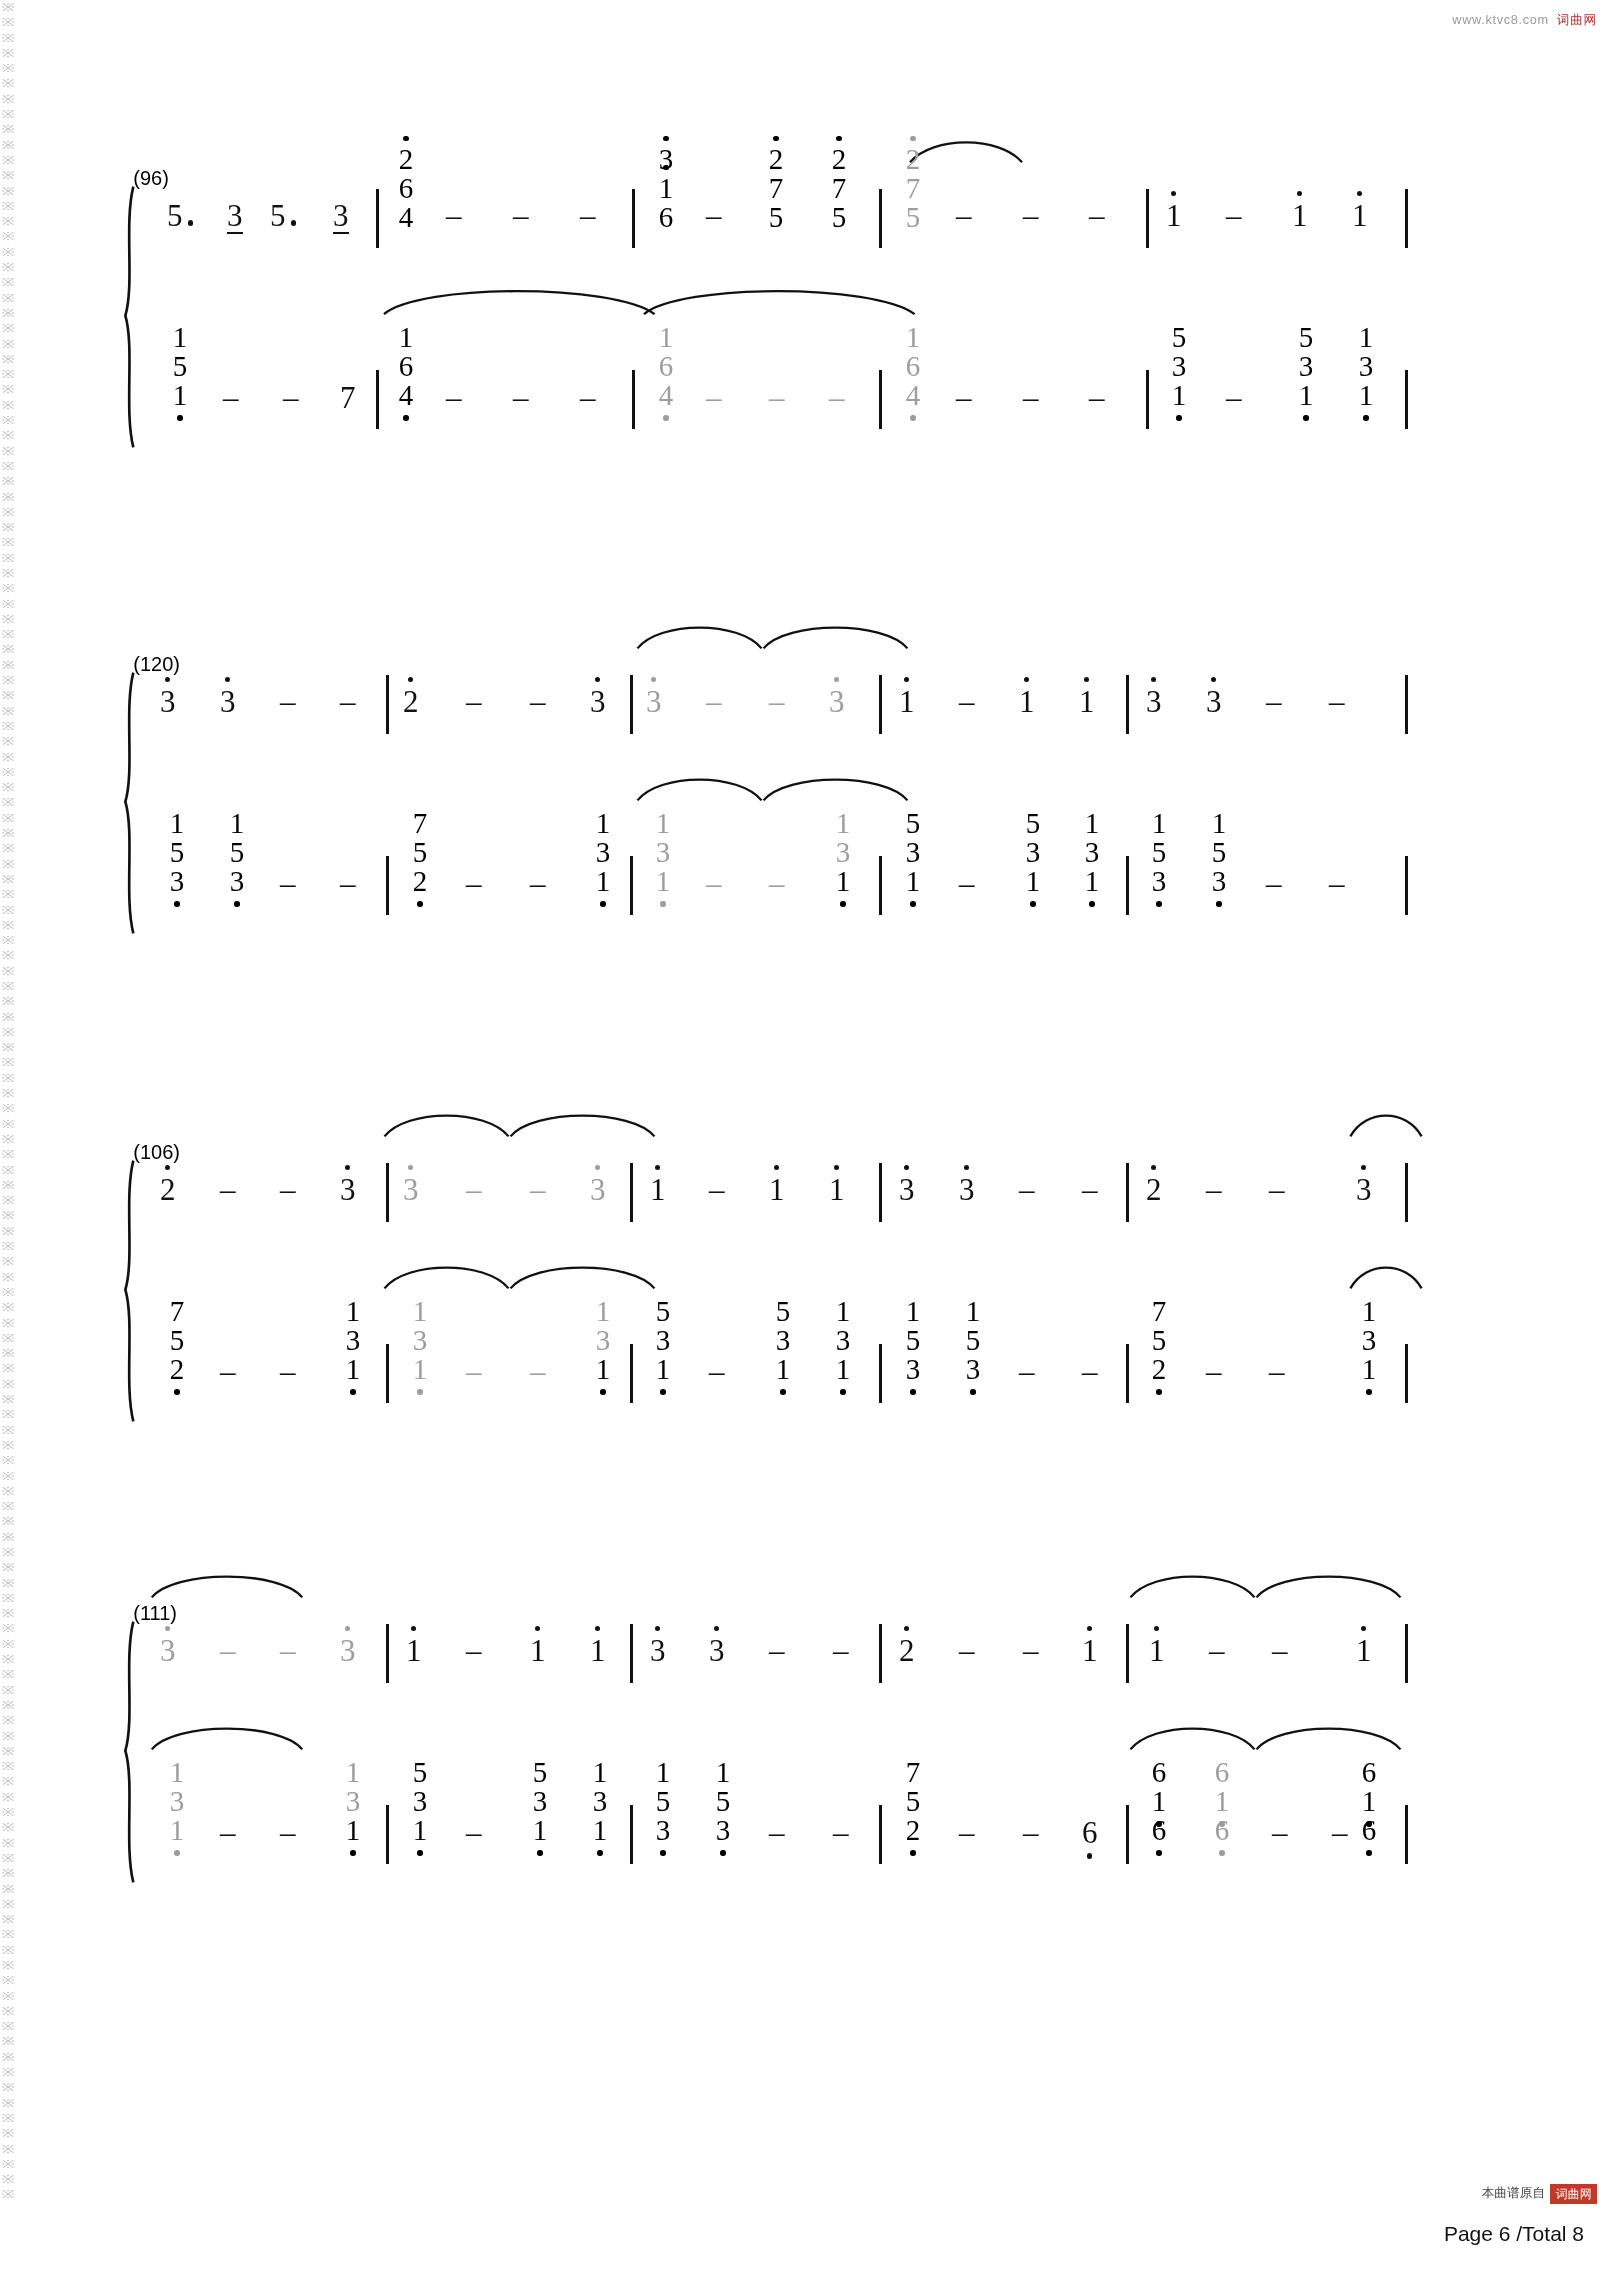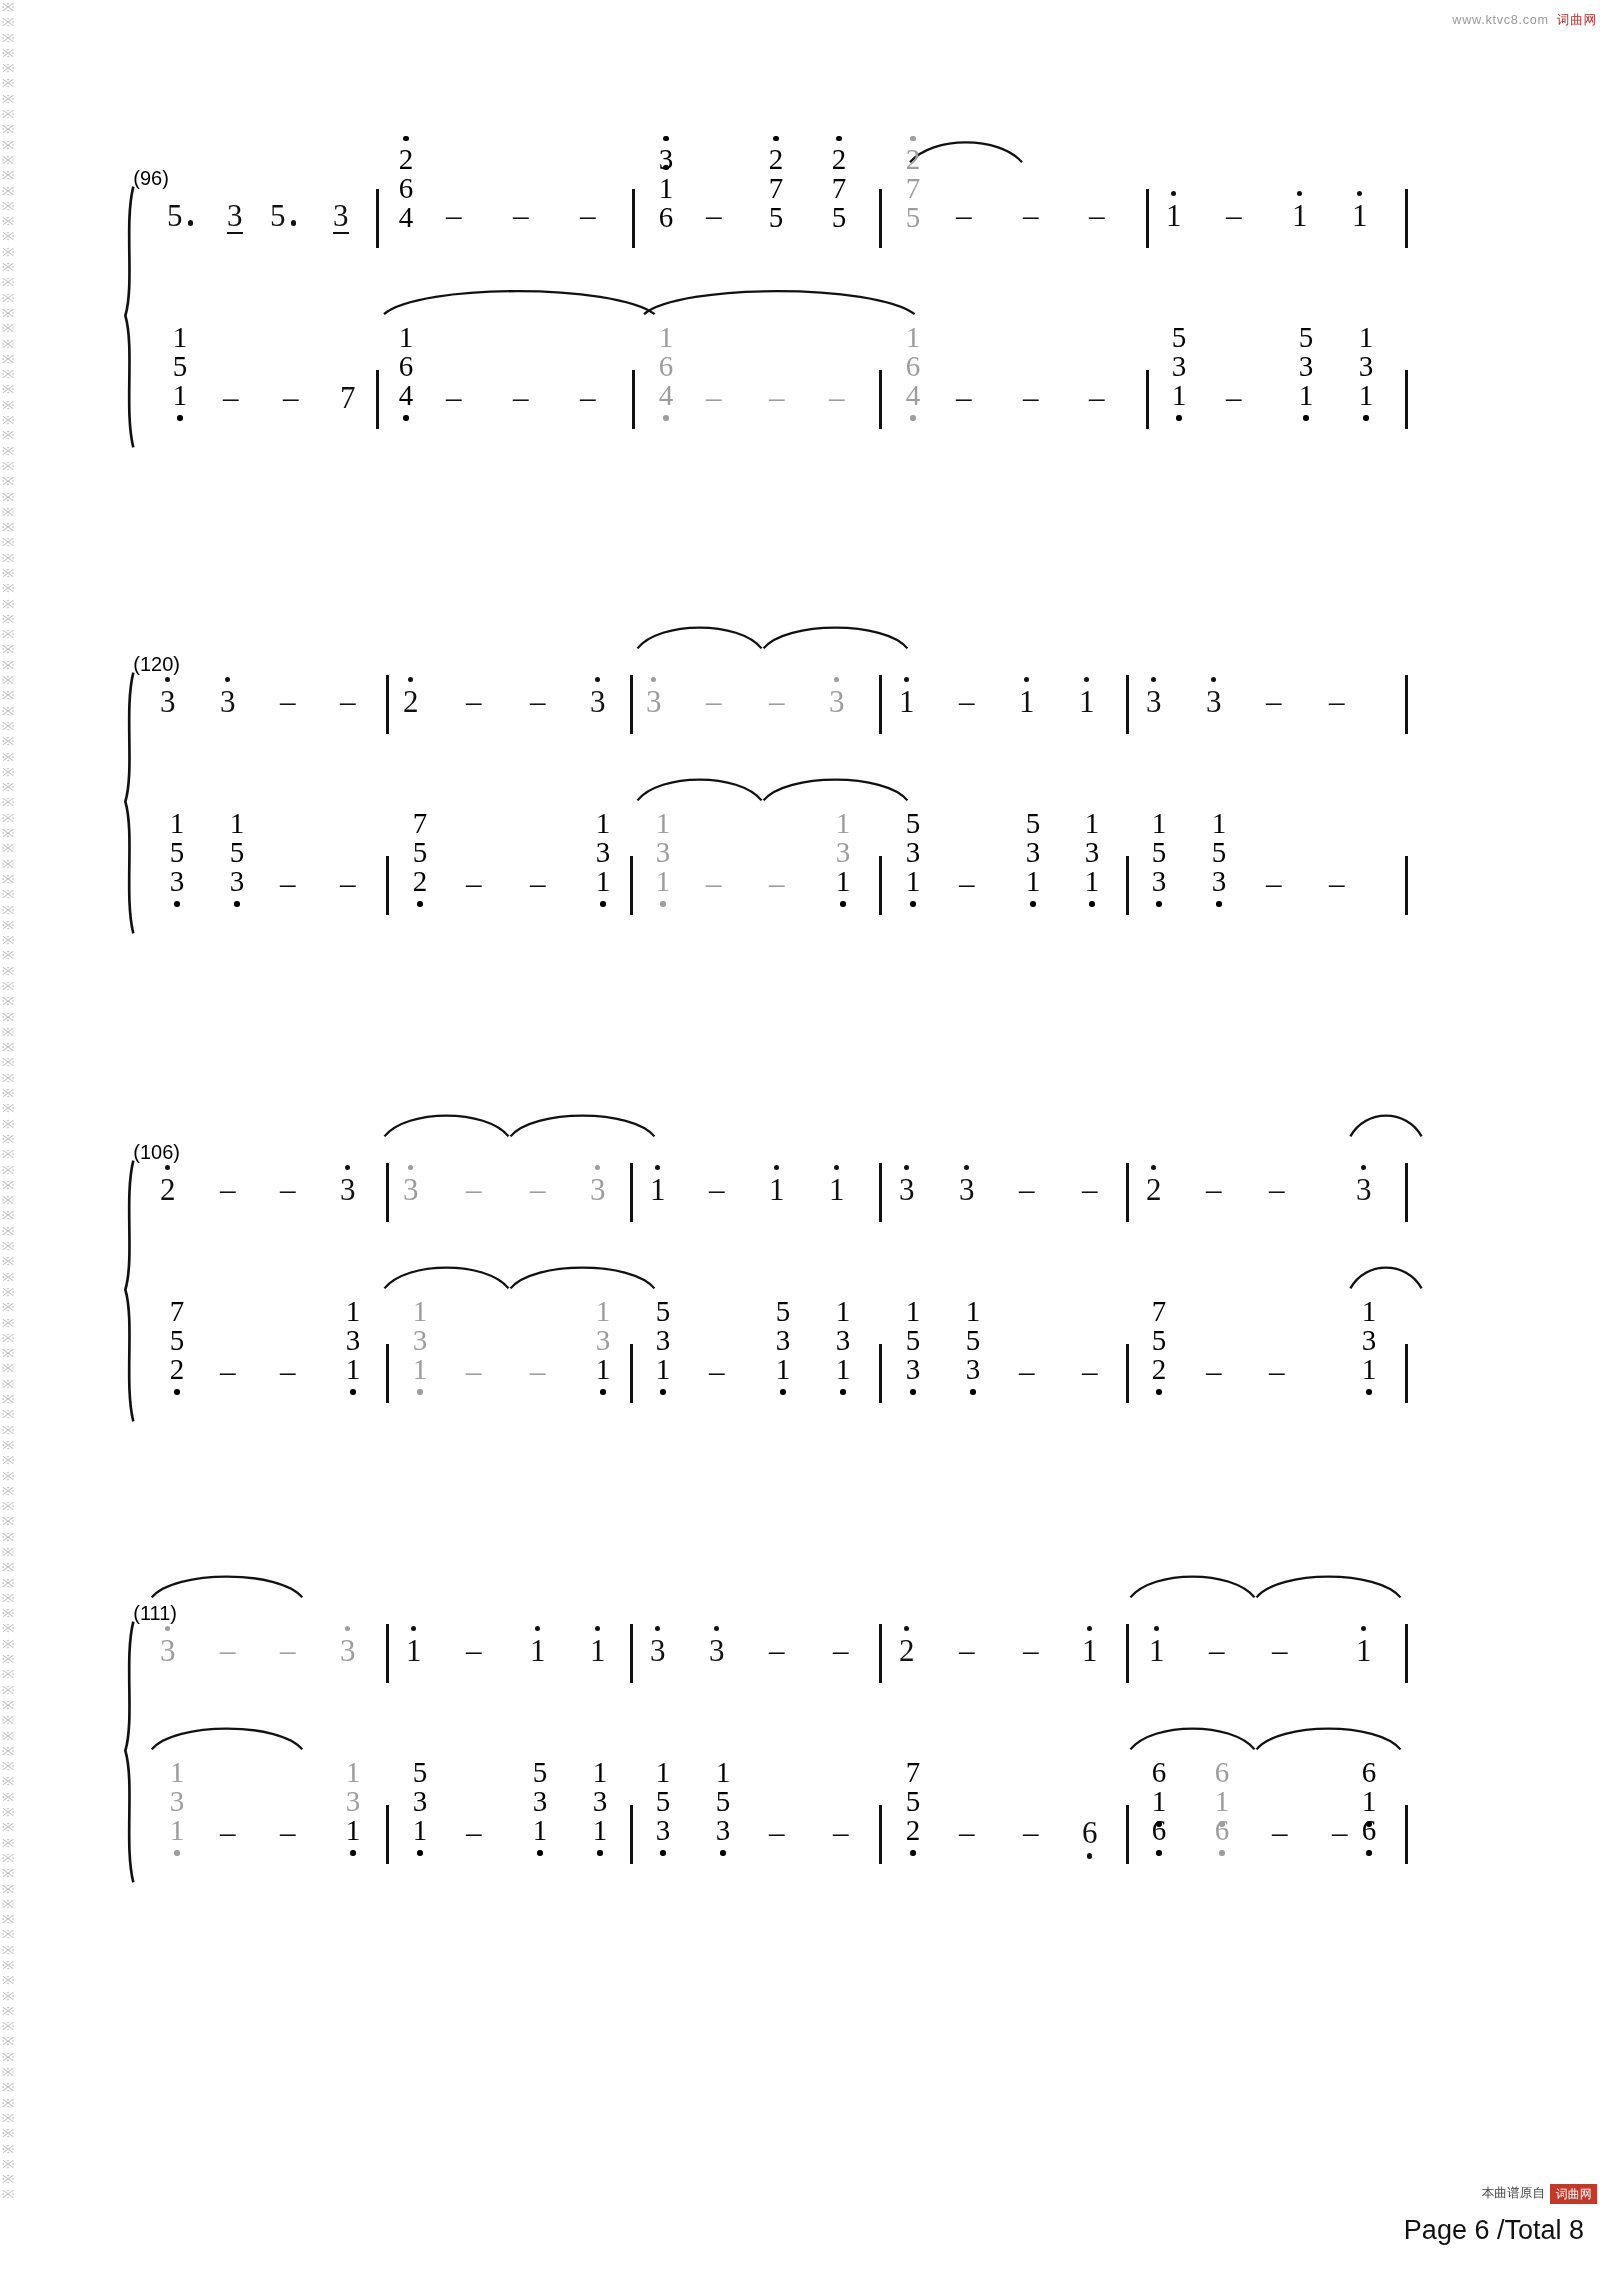--- a/index.html
+++ b/index.html
@@ -23,21 +23,21 @@
     font-family:"Liberation Sans",sans-serif;
     font-size:12.7px;color:#444;white-space:nowrap;
   }
   .wm-bot .tag{
     display:inline-block;background:#c0392b;color:#fff;
     padding:1.3px 5.3px;margin-left:5.3px;font-size:12px;
   }
   .pagefoot{
     position:absolute;bottom:27px;right:33px;
     font-family:"Liberation Sans",sans-serif;
-    font-size:27px;color:#111;
+    font-size:21px;color:#111;
   }
   
   .edge{
     position:absolute;left:6.7px;top:0;width:27px;height:2273px;
     display:flex;flex-direction:column;justify-content:flex-start;
     color:#bbb;font-size:11.3px;line-height:15.3px;
     font-family:"Liberation Sans",sans-serif;
     user-select:none;
   }
   .edge span{display:block;transform:scaleX(1.4);}

